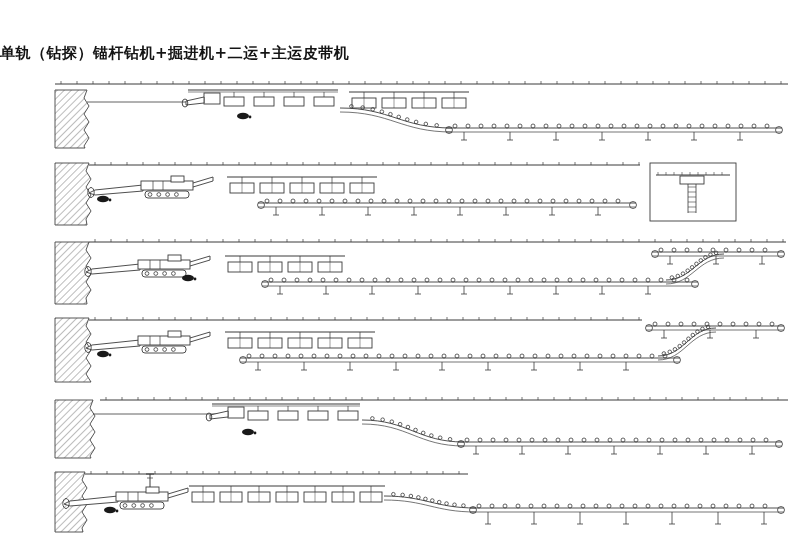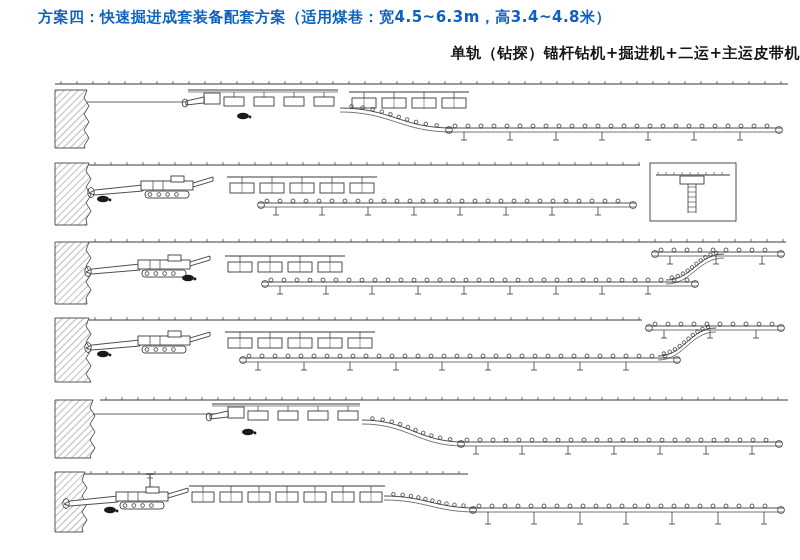--- a/index.html
+++ b/index.html
@@ -1,26 +1,25 @@
 <!DOCTYPE html>
 <html><head>
 <meta charset="utf-8">
 <style>
   html,body{margin:0;padding:0;background:#ffffff;}
   body{width:800px;height:560px;overflow:hidden;font-family:"DejaVu Sans","Liberation Sans",sans-serif;}
   .page{position:relative;width:800px;height:560px;background:#fff;}
   .title{position:absolute;left:38px;top:8px;font-size:15px;font-weight:bold;color:#0e62be;letter-spacing:.5px;white-space:nowrap;}
-  .subtitle{position:absolute;left:0;top:44px;width:100%;text-align:right;font-size:15px;font-weight:bold;color:#141414;letter-spacing:.5px;}
+  .subtitle{position:absolute;left:0;top:44px;width:100%;text-align:left;font-size:15px;font-weight:bold;color:#141414;letter-spacing:.5px;}
   #diagram{position:absolute;left:0;top:76px;}
 </style>
 </head>
 <body>
 
 <div class="page">
-  <div class="title" style="color: rgb(14, 98, 190);">方案四：快速掘进成套装备配套方案（适用煤巷：宽4.5~6.3m，高3.4~4.8米）</div>
   <div class="subtitle">单轨（钻探）锚杆钻机+掘进机+二运+主运皮带机</div>
   <svg id="diagram" width="800" height="480" viewBox="0 0 800 480">
     <defs>
       <pattern id="hatch" width="5" height="5" patternUnits="userSpaceOnUse" patternTransform="rotate(45)">
         <line x1="0" y1="0" x2="0" y2="5" stroke="#7a7a7a" stroke-width="1"></line>
       </pattern>
     </defs>
   <g>
         <line x1="55" y1="8" x2="788" y2="8" stroke="#3b3b3b" stroke-width="1"></line>
         <line x1="61" y1="8" x2="61" y2="5" stroke="#3b3b3b" stroke-width="0.7"></line>

